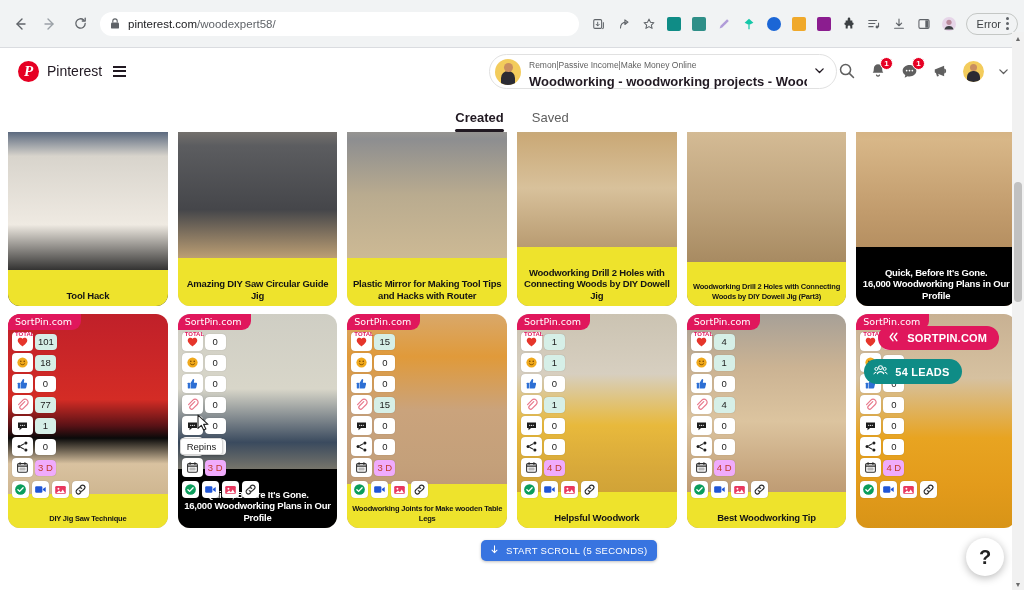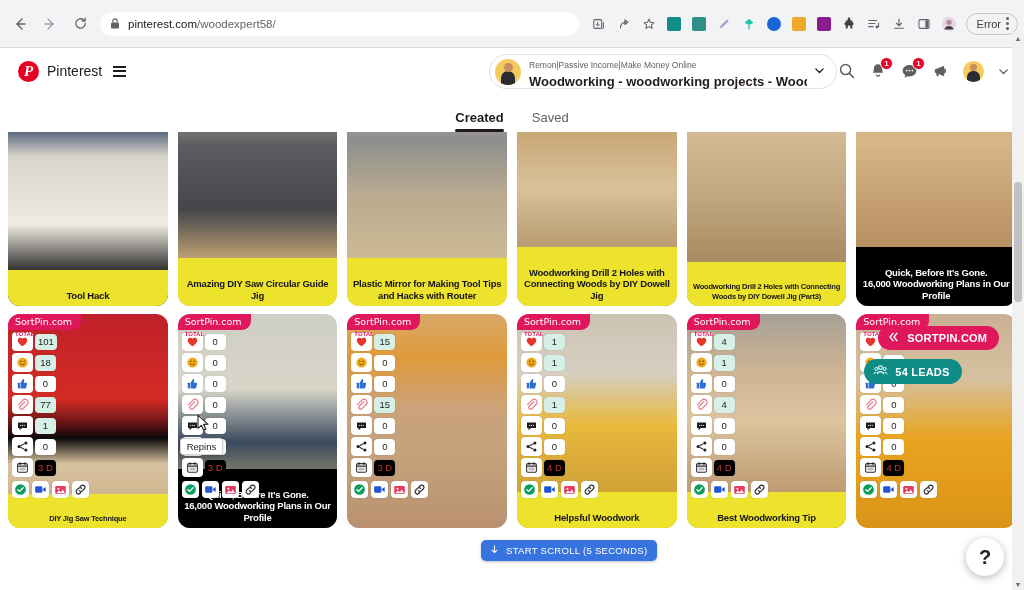--- a/index.html
+++ b/index.html
@@ -210,21 +210,21 @@
     box-shadow: 0 0 1px rgba(0,0,0,.3);
   }
   .svalue {
     min-width: 21px; height: 16px;
     background:#fff; border-radius:4px;
     display:flex; align-items:center; justify-content:center;
     font-size: 9.5px; color:#222; padding: 0 3px;
     box-shadow: 0 0 1px rgba(0,0,0,.3);
   }
   .svalue.teal { background:#d6efe7; }
-  .svalue.pinkish { background:#000000; color:#c03a2b; }
+  .svalue.pinkish { background:#f0abfc; color:#c03a2b; }
   .toolrow { display:flex; gap:3px; margin-top:2px; }
   .tbtn {
     width:17px; height:17px; border-radius:4px;
     background:#fff;
     display:flex; align-items:center; justify-content:center;
     box-shadow: 0 0 1px rgba(0,0,0,.35);
   }
   .sortpin-tag {
     position:absolute; left:0; top:0;
     background:#e0175c; color:#fff;
@@ -826,20 +826,21 @@
               </svg>
             </span>
             <span class="tbtn">
               <svg width="13" height="13" viewBox="0 0 16 16">
                 <path d="M6.5 9.5a2.8 2.8 0 0 0 4 0l2.1-2.1a2.8 2.8 0 0 0-4-4l-1 1" fill="none" stroke="#2b2b2b" stroke-width="1.4" stroke-linecap="round"></path>
                 <path d="M9.5 6.5a2.8 2.8 0 0 0-4 0L3.4 8.6a2.8 2.8 0 0 0 4 4l1-1" fill="none" stroke="#2b2b2b" stroke-width="1.4" stroke-linecap="round"></path>
               </svg>
             </span>
           </div>
         </div>
+        <div class="pin-caption cap-yellow cap-small">Woodworking Joints for Make wooden Table Legs</div>
       </div>
       <div class="pin">
         <div class="photo" style="background:linear-gradient(180deg,#cbc3b2 0%,#d7cfc0 28%,#e8b93c 52%,#d8a93a 72%,#c59a33 100%);"></div>
         <div class="sortpin-tag">SortPin.com</div>
         <div class="total-label">TOTAL</div>
         <div class="stats" style="top:18px;">
           <div class="srow">
             <span class="scell">
               <svg width="13" height="12" viewBox="0 0 16 16">
                 <path d="M8 14S1.6 9.8 1.6 5.8A3.6 3.6 0 0 1 8 3.6 3.6 3.6 0 0 1 14.4 5.8C14.4 9.8 8 14 8 14Z" fill="#e6352b"></path>

